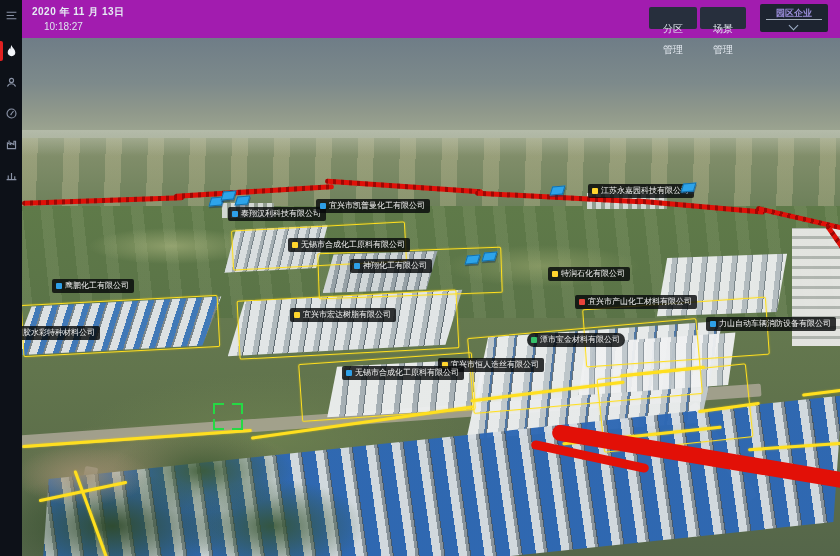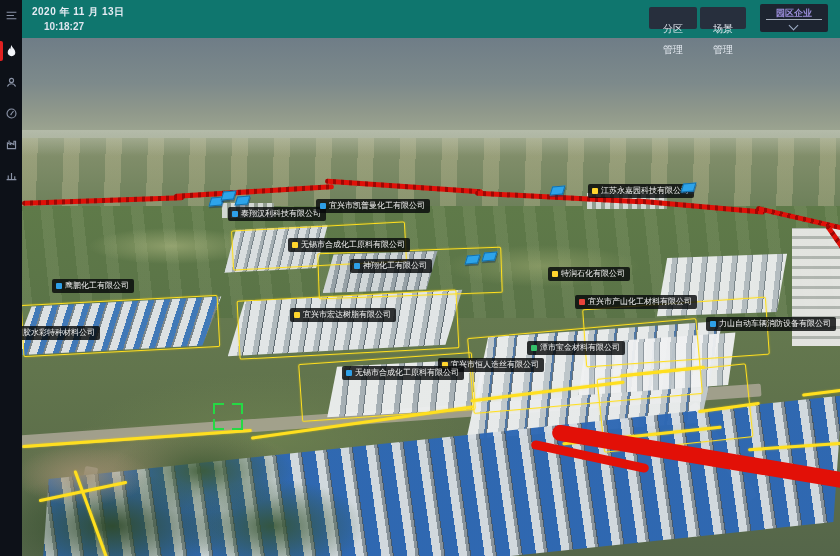--- a/index.html
+++ b/index.html
@@ -10,23 +10,23 @@
   .sidebar{position:absolute;left:0;top:0;width:22px;height:556px;background:#0d1118;z-index:40;}
   .side-item{position:relative;width:22px;height:22px;display:flex;align-items:center;justify-content:center;cursor:pointer;}
   .side-item svg{width:13px;height:13px;stroke:#8a93a6;fill:none;stroke-width:1.4;}
   .side-item.active svg{stroke:#f2f5f9;fill:#f2f5f9;}
   .side-item.active .active-bar{position:absolute;left:0;top:1px;width:3px;height:20px;background:#e02121;border-radius:0 2px 2px 0;}
   .si-menu{margin-top:4px;margin-bottom:14px;}
   .side-item + .side-item{margin-top:0;}
   .gap{height:9px;}
 
   
-  .header{position:absolute;left:22px;top:0;width:818px;height:38px;background:#0f766e;z-index:30;}
+  .header{position:absolute;left:22px;top:0;width:818px;height:38px;background:#a21caf;z-index:30;}
   .hdr-date{position:absolute;left:10px;top:5px;font-size:10px;font-weight:bold;color:#e6ecf4;letter-spacing:.5px;}
-  .hdr-time{position:absolute;left:22px;top:21px;font-size:10px;font-weight:bold;color:#dde4ee;}
+  .hdr-time{position:absolute;left:22px;top:21px;font-size:10px;font-weight:normal;color:#dde4ee;}
   .hdr-title{position:absolute;left:0;right:0;top:9px;text-align:center;font-size:13px;font-weight:bold;color:#f4f7fb;letter-spacing:1px;}
   .hdr-btn{position:absolute;top:7px;height:21px;background:#272f3d;border:none;border-radius:2px;color:#e6ebf2;
     font-size:10px;line-height:21px;text-align:center;cursor:pointer;font-family:inherit;padding:11px;}
   .btn-partition{left:627px;width:48px;}
   .btn-scene{left:678px;width:46px;}
   .dropdown{position:absolute;left:738px;top:4px;width:68px;height:28px;background:#1d2430;border-radius:2px;cursor:pointer;}
   .dd-label{display:block;text-align:center;font-size:9px;font-weight:bold;color:#9d8fdd;margin-top:3px;}
   .dd-line{position:absolute;left:6px;right:6px;top:15px;height:1px;background:#c9d2e0;opacity:.8;}
   .dd-chev{position:absolute;left:30px;top:18px;width:6px;height:6px;border-right:1.5px solid #9fb0c8;border-bottom:1.5px solid #9fb0c8;transform:rotate(45deg);}
 
@@ -307,21 +307,21 @@
     <span class="txt">宜兴市产山化工材料有限公司</span>
   </div>
       <div class="clabel" style="left: 706px; top: 317px;">
     <span class="dot" style="background: rgb(46, 160, 232);"></span>
     <span class="txt">力山自动车辆消防设备有限公司</span>
   </div>
       <div class="clabel" style="left: 438px; top: 358px;">
     <span class="dot" style="background: rgb(255, 213, 46);"></span>
     <span class="txt">宜兴市恒人造丝有限公司</span>
   </div>
-      <div class="clabel" style="left: 527px; top: 341px;">
+      <div class="clabel" style="left: 527px; top: 333px; border-radius: 7px;">
     <span class="dot" style="background: rgb(53, 192, 106);"></span>
     <span class="txt">潭市宝金材料有限公司</span>
   </div>
       <div class="clabel" style="left: 342px; top: 366px;">
     <span class="dot" style="background: rgb(46, 160, 232);"></span>
     <span class="txt">无锡市合成化工原料有限公司</span>
   </div>
       <div class="machine" style="left: 210px; top: 197px;"></div>
       <div class="machine" style="left: 222px; top: 191px;"></div>
       <div class="machine" style="left: 236px; top: 196px;"></div>

